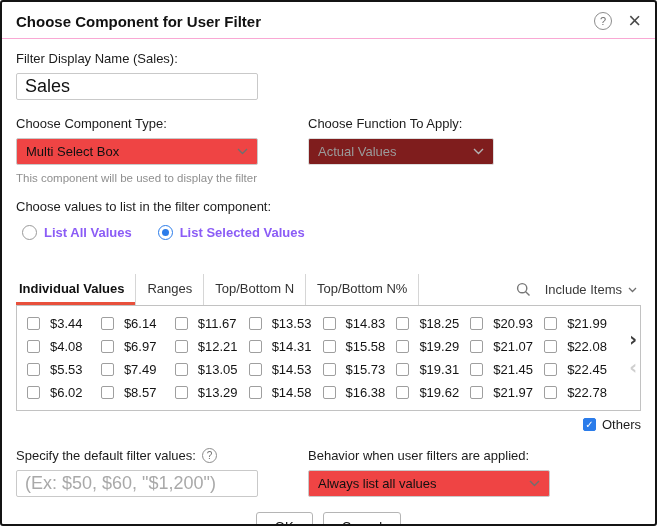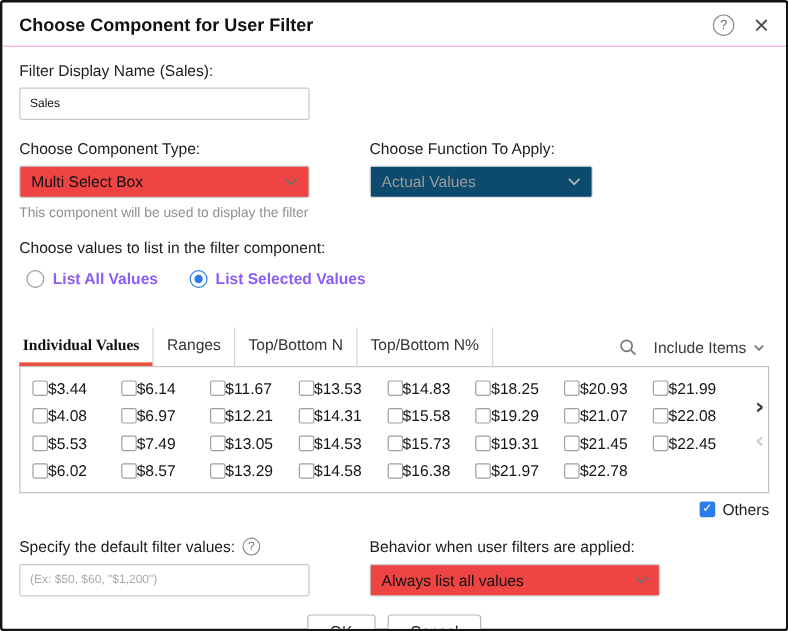--- a/index.html
+++ b/index.html
@@ -31,37 +31,37 @@
     cursor: pointer; flex: none;
   }
   .close-icon { font-size: 22px; line-height: 16px; color: #4a4a4a; cursor: pointer; }
 
   .dialog-body { flex: 1; padding: 12px 14px 0 14px; }
 
   .field-label { display: block; font-size: 13px; color: #1c1c1c; margin-bottom: 7px; }
   .text-input {
     width: 242px; height: 27px;
     border: 1px solid #c9c9c9; border-radius: 2px;
-    font-family: "Liberation Sans", sans-serif; font-size: 10px; color: #111;
+    font-family: "Liberation Sans", sans-serif; font-size: 18px; color: #111;
     padding: 0 8px; outline: none; background: #fff;
   }
   .text-input::placeholder { color: #a9a9a9; }
 
   .two-col { display: flex; margin-top: 16px; }
   .col-left { width: 292px; flex: none; }
   .col-right { flex: 1; }
 
   .select {
     width: 242px; height: 27px;
     border: 1px solid #c9c9c9; border-radius: 2px;
     display: flex; align-items: center; justify-content: space-between;
     padding: 0 9px; font-size: 13px; color: #111; background: #ef4444; cursor: pointer;
   }
   .select.narrow { width: 186px; }
-  .select.disabled { background: #0c4a6e; color: #9b9b9b; border-color: #ddd; cursor: default; }
+  .select.disabled { background: #7f1d1d; color: #9b9b9b; border-color: #ddd; cursor: default; }
   .helper-text { font-size: 11.5px; color: #8f8f8f; margin-top: 7px; }
 
   .section-label { font-size: 13px; color: #1c1c1c; margin-top: 15px; }
 
   .radios { display: flex; gap: 26px; margin: 11px 0 10px 6px; }
   .radio { display: inline-flex; align-items: center; gap: 7px; cursor: pointer; }
   .radio-circle {
     width: 15px; height: 15px; border: 1px solid #9a9a9a; border-radius: 50%;
     background: #fff; position: relative; flex: none;
   }
@@ -71,36 +71,36 @@
     background: var(--accent, #2b7cea);
   }
   .radio-label { font-size: 13px; font-weight: 700; color: #8b5cf6; }
 
   .tabs-row { display: flex; align-items: flex-end; }
   .tabs { display: flex; }
   .tab {
     font-size: 13px; color: #333; padding: 7px 11px 9px 11px;
     border-right: 1px solid #d6d6d6; cursor: pointer; position: relative; white-space: nowrap;
   }
-  .tab:first-child { padding-left: 3px; font-family: Liberation Serif, serif; }
+  .tab:first-child { padding-left: 3px; }
   .tab.active { font-weight: 700; color: #111; }
   .tab.active::after {
     content: ""; position: absolute; left: 0; right: 0; bottom: 0; height: 3px;
     background: var(--tab-underline, #e8503c);
   }
   .tabs-right { margin-left: auto; display: flex; align-items: center; gap: 14px; padding: 0 4px 8px 0; margin-top: 32px; }
   .include-items { display: inline-flex; align-items: center; gap: 6px; font-size: 13px; color: #3a3a3a; cursor: pointer; }
 
   .values-box {
     border: 1px solid #c2c2c2; position: relative;
     padding: 6px 22px 6px 10px;
   }
   .grid-row { display: grid; grid-template-columns: repeat(8, 1fr); }
   .grid-cell {
-    display: inline-flex; align-items: center; gap: 0;
+    display: inline-flex; align-items: center; gap: 10px;
     font-size: 13px; color: #141414; padding: 4px 0; cursor: pointer; white-space: nowrap;
   }
   .checkbox {
     width: 13px; height: 13px; border: 1px solid #9f9f9f; border-radius: 2px;
     background: #fff; flex: none; display: inline-flex; align-items: center; justify-content: center;
   }
   .checkbox.checked {
     background: var(--accent, #2b7cea); border-color: var(--accent, #2b7cea);
     color: #fff; font-size: 10px; line-height: 1;
   }
@@ -326,20 +326,24 @@
             <label class="grid-cell">
               <span class="checkbox"></span>
               <span>$14.58</span>
             </label>
             <label class="grid-cell">
               <span class="checkbox"></span>
               <span>$16.38</span>
             </label>
             <label class="grid-cell">
               <span class="checkbox"></span>
+              <span>$19.62</span>
+            </label>
+            <label class="grid-cell">
+              <span class="checkbox"></span>
               <span>$21.97</span>
             </label>
             <label class="grid-cell">
               <span class="checkbox"></span>
               <span>$22.78</span>
             </label>
           </div>
         </div>
       <span class="nav-chevron nav-next">›</span>
       <span class="nav-chevron nav-prev">‹</span>

